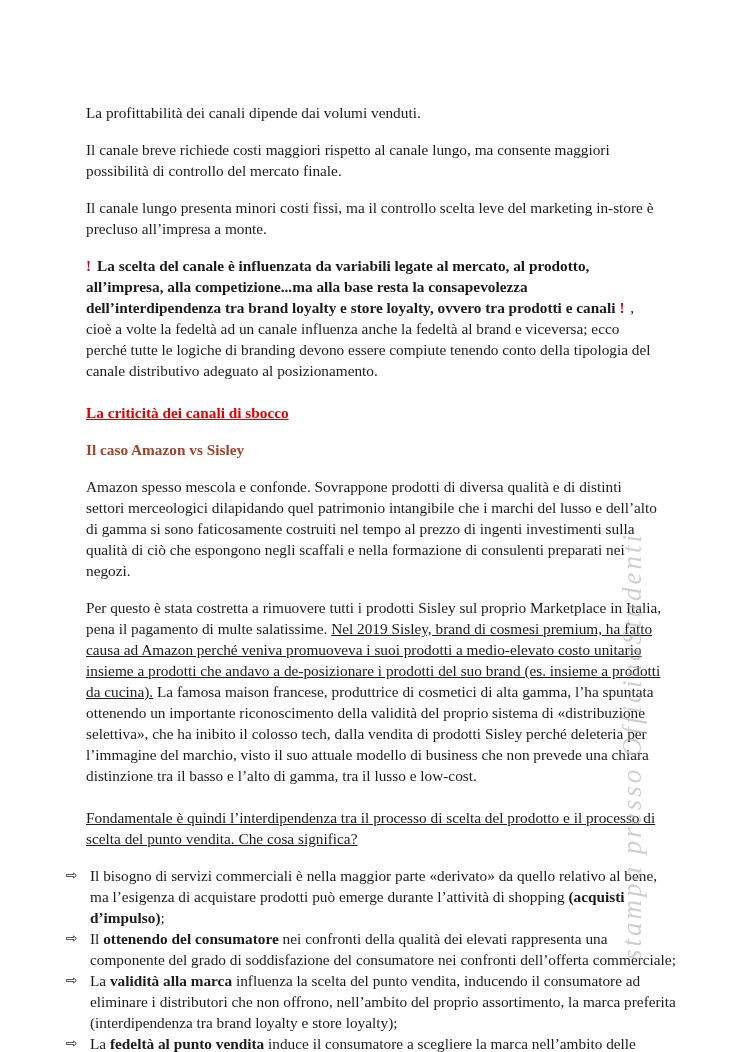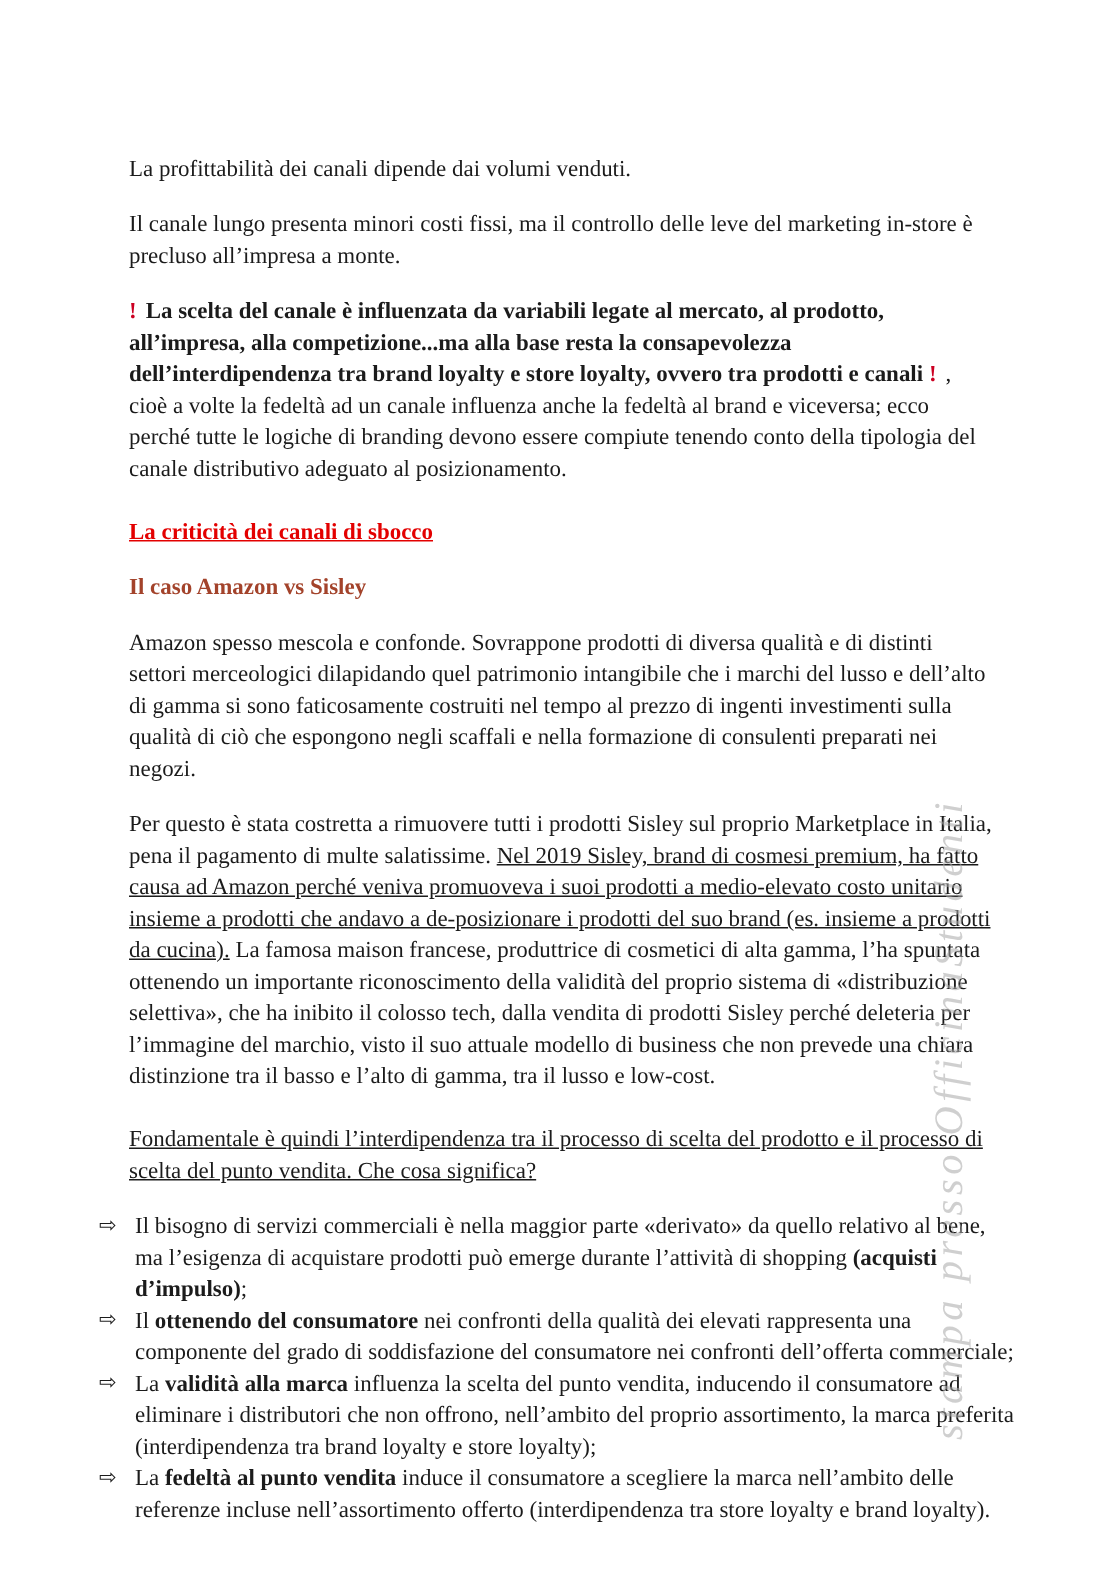--- a/index.html
+++ b/index.html
@@ -69,21 +69,22 @@
   }
 </style>
 </head>
 <body>
 
 <div class="watermark">stampa presso OfficinaStudenti</div>
 
 <div class="page">
 
   <p>La profittabilità dei canali dipende dai volumi venduti.</p>
-  <p>Il canale lungo presenta minori costi fissi, ma il controllo delle leve del marketing in-store è precluso all’impresa a monte.</p>
+  <p>Il canale breve richiede costi maggiori rispetto al canale lungo, ma consente maggiori possibilità di controllo del mercato finale.</p>
+  <p>Il canale lungo presenta minori costi fissi, ma il controllo scelta leve del marketing in-store è precluso all’impresa a monte.</p>
 
   <p class="gap-sm"><span class="bang">!</span><span class="bold">La scelta del canale è influenzata da variabili legate al mercato, al prodotto, all’impresa, alla competizione...ma alla base resta la consapevolezza dell’interdipendenza tra brand loyalty e store loyalty, ovvero tra prodotti e canali</span><span class="bang trail">!</span><span> , cioè a volte la fedeltà ad un canale influenza anche la fedeltà al brand e viceversa; ecco perché tutte le logiche di branding devono essere compiute tenendo conto della tipologia del canale distributivo adeguato al posizionamento.</span></p>
 
   <p class="heading gap-md">La criticità dei canali di sbocco</p>
   <p class="subheading">Il caso Amazon vs Sisley</p>
 
   <p>Amazon spesso mescola e confonde. Sovrappone prodotti di diversa qualità e di distinti settori merceologici dilapidando quel patrimonio intangibile che i marchi del lusso e dell’alto di gamma si sono faticosamente costruiti nel tempo al prezzo di ingenti investimenti sulla qualità di ciò che espongono negli scaffali e nella formazione di consulenti preparati nei negozi.</p>
   <p><span>Per questo è stata costretta a rimuovere tutti i prodotti Sisley sul proprio Marketplace in Italia, pena il pagamento di multe salatissime. </span><span class="underline">Nel 2019 Sisley, brand di cosmesi premium, ha fatto causa ad Amazon perché veniva promuoveva i suoi prodotti a medio-elevato costo unitario insieme a prodotti che andavo a de-posizionare i prodotti del suo brand (es. insieme a prodotti da cucina).</span><span> La famosa maison francese, produttrice di cosmetici di alta gamma, l’ha spuntata ottenendo un importante riconoscimento della validità del proprio sistema di «distribuzione selettiva», che ha inibito il colosso tech, dalla vendita di prodotti Sisley perché deleteria per l’immagine del marchio, visto il suo attuale modello di business che non prevede una chiara distinzione tra il basso e l’alto di gamma, tra il lusso e low-cost.</span></p>
 
   <p class="gap-md">Fondamentale è quindi l’interdipendenza tra il processo di scelta del prodotto e il processo di scelta del punto vendita. Che cosa significa?</p>

